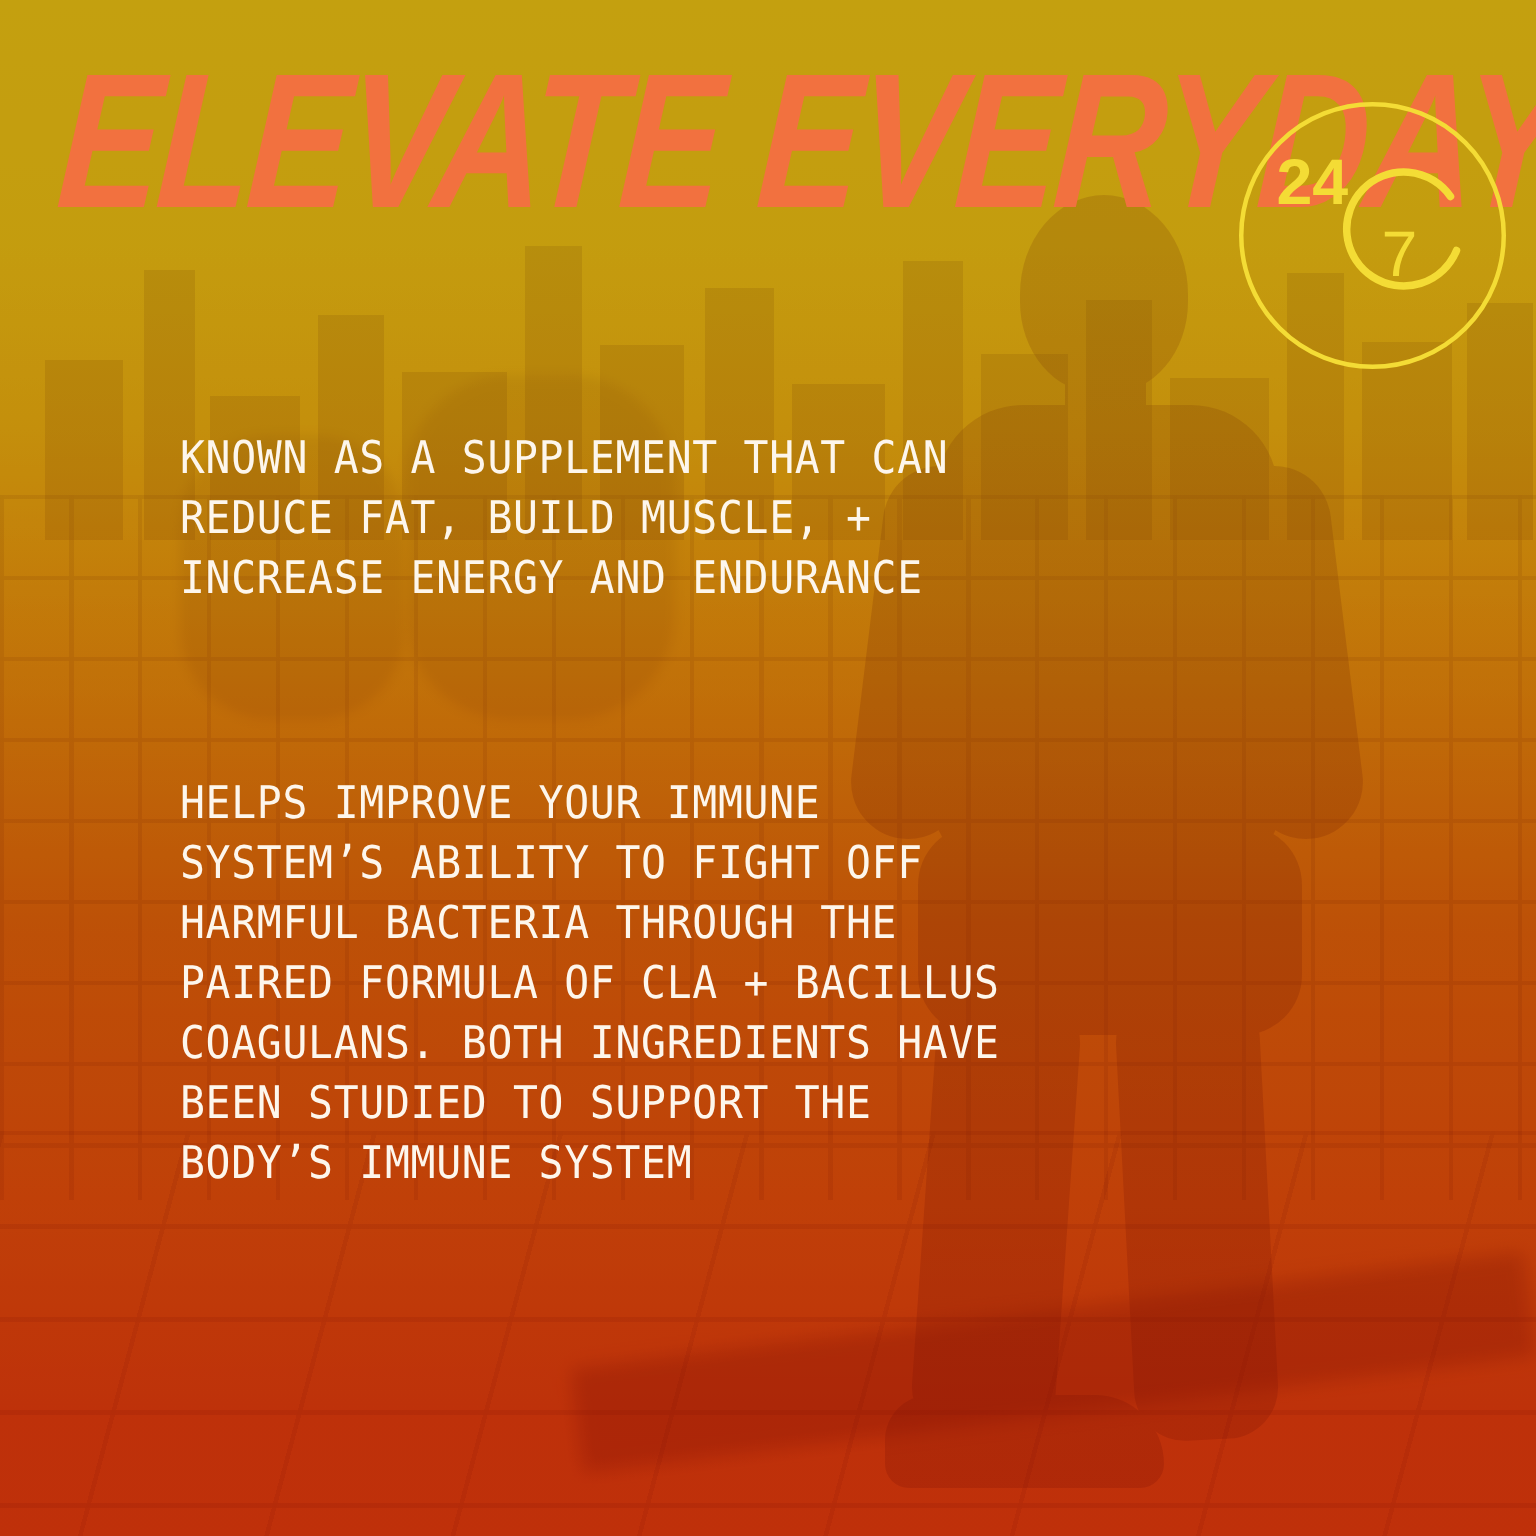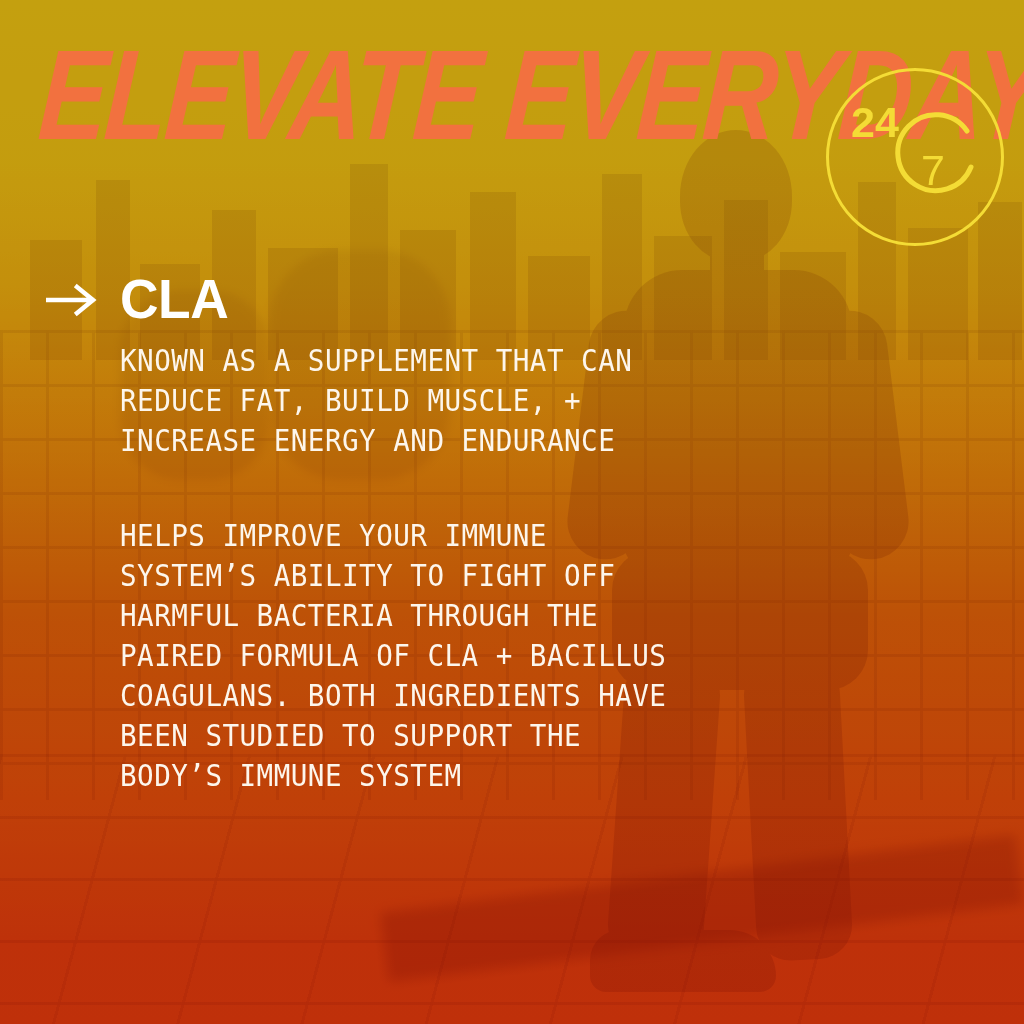--- a/index.html
+++ b/index.html
@@ -176,26 +176,20 @@
 
     <div class="badge">
       <span class="num24">24</span>
       <svg class="arc" viewBox="0 0 90 90">
         <path d="M78 22 A38 38 0 1 0 82 58" fill="none" stroke="#F4DC35" stroke-width="5" stroke-linecap="round"></path>
       </svg>
       <span class="num7">7</span>
     </div>
 
     <div class="block cla">
-      <div class="head-row">
-        <svg class="arrow" viewBox="0 0 52 34">
-          <path d="M2 17 H46 M31 4 L47 17 L31 30" fill="none" stroke="#ffffff" stroke-width="4.5" stroke-linecap="square" stroke-linejoin="miter"></path>
-        </svg>
-        <div class="sec-title">CLA</div>
-      </div>
       <div class="sec-body">KNOWN AS A SUPPLEMENT THAT CAN
 REDUCE FAT, BUILD MUSCLE, +
 INCREASE ENERGY AND ENDURANCE</div>
     </div>
 
     <div class="block pro">
       <div class="sec-body">HELPS IMPROVE YOUR IMMUNE
 SYSTEM’S ABILITY TO FIGHT OFF
 HARMFUL BACTERIA THROUGH THE
 PAIRED FORMULA OF CLA + BACILLUS

